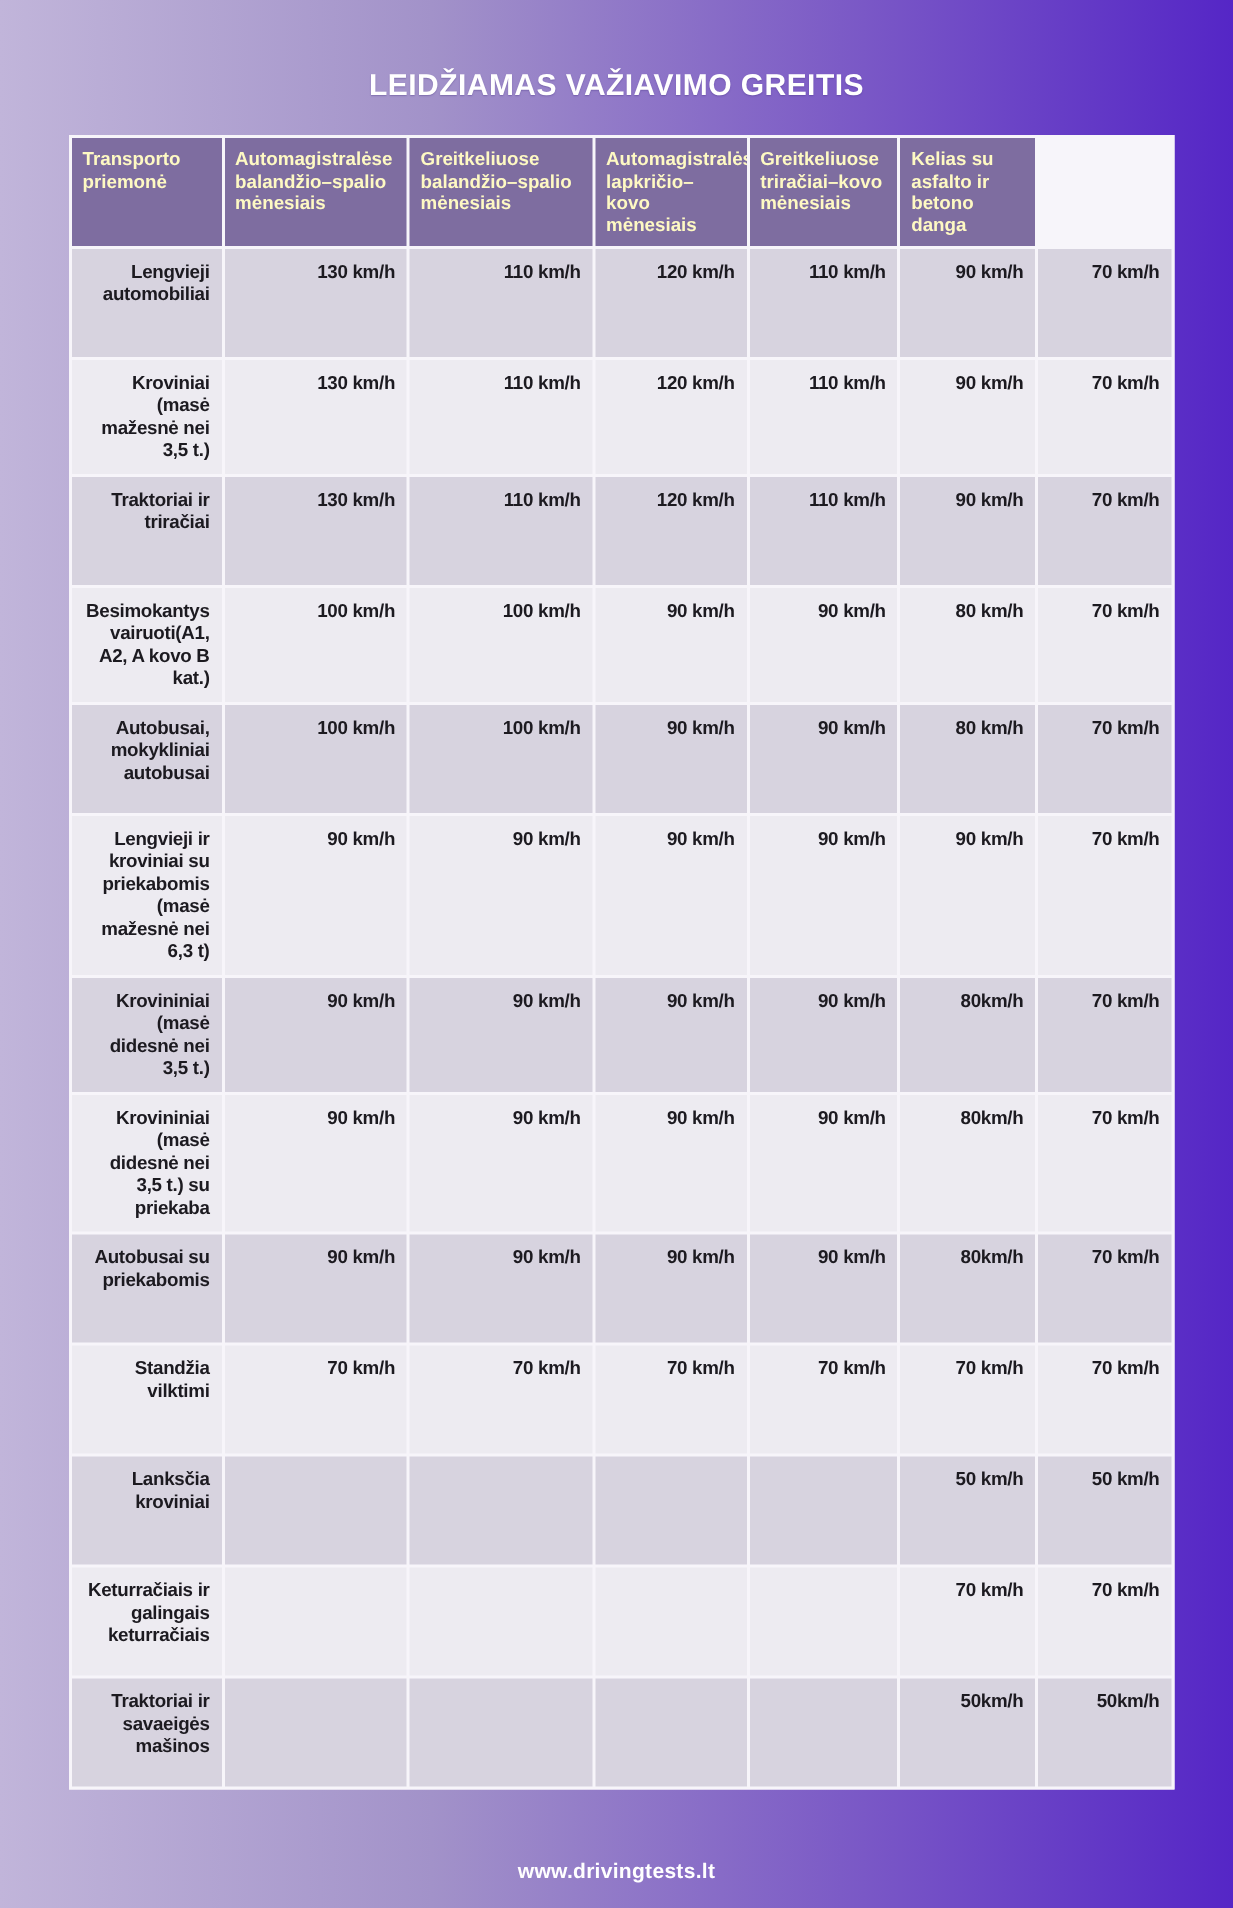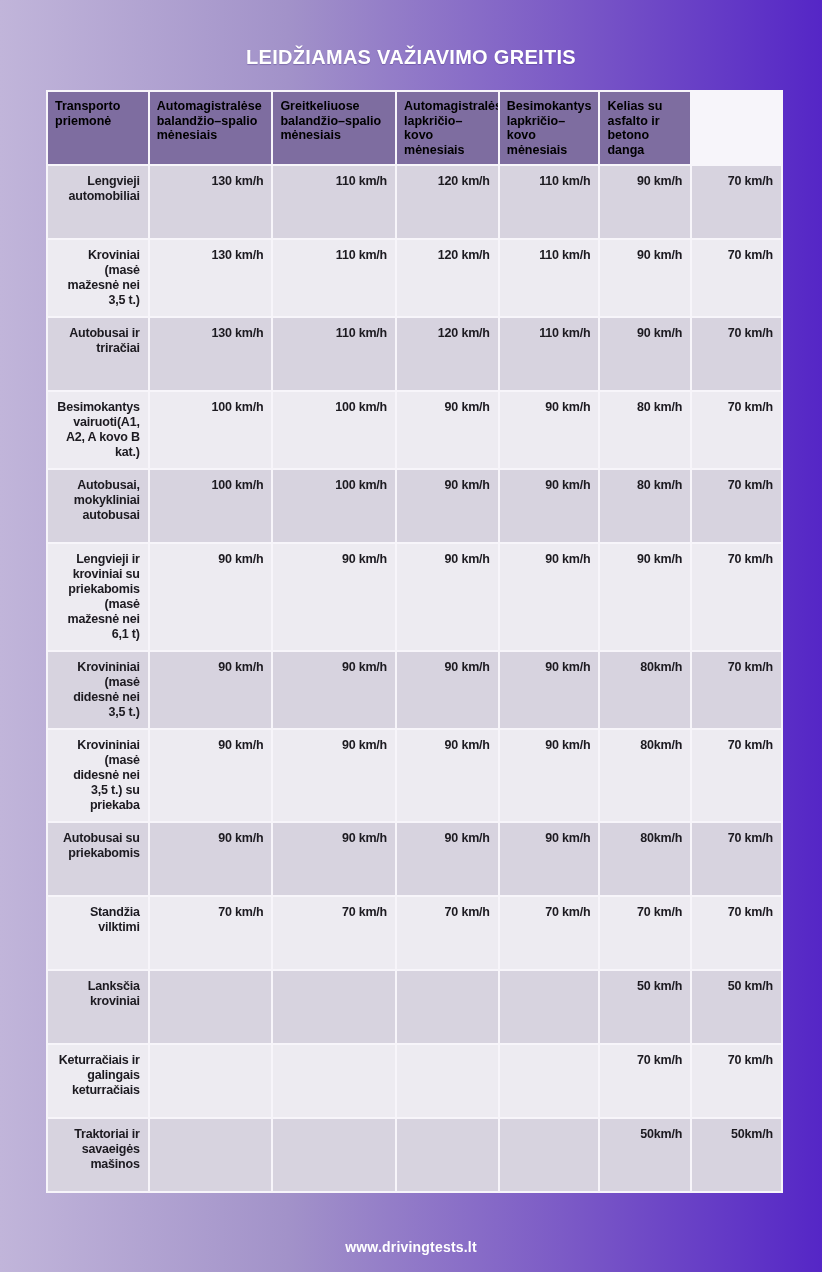--- a/index.html
+++ b/index.html
@@ -40,21 +40,21 @@
   .cell {
     padding: 8px;
     font-size: 12.5px;
     line-height: 1.2;
     letter-spacing: -0.2px;
     color: #1c1a20;
     overflow: hidden;
   }
   .header-row .cell {
     background: #7e6da0;
-    color: #000000;
+    color: #fef9c3;
     padding: 7px;
     line-height: 1.16;
     letter-spacing: 0;
   }
   .tbody .row:nth-child(odd) .cell  { background: #d7d3df; }
   .tbody .row:nth-child(even) .cell { background: #edebf1; }
   .footer {
     margin-top: 46px;
     text-align: center;
     color: #ffffff;
@@ -68,21 +68,21 @@
 <div class="page">
 
   <h1 class="title">LEIDŽIAMAS VAŽIAVIMO GREITIS</h1>
 
   <div class="table">
     <div class="row header-row">
         <div class="cell">Transporto priemonė</div>
         <div class="cell">Automagistralėse balandžio–spalio mėnesiais</div>
         <div class="cell">Greitkeliuose balandžio–spalio mėnesiais</div>
         <div class="cell">Automagistralėse lapkričio–kovo mėnesiais</div>
-        <div class="cell">Besimokantys lapkričio–kovo mėnesiais</div>
+        <div class="cell">Greitkeliuose triračiai–kovo mėnesiais</div>
         <div class="cell">Kelias su asfalto ir betono danga</div>
       </div>
     <div class="tbody" style="display:flex;flex-direction:column;gap:2px;text-align:right;">
         <div class="row">
           <div class="cell">Lengvieji automobiliai</div>
           <div class="cell">130 km/h</div>
           <div class="cell">110 km/h</div>
           <div class="cell">120 km/h</div>
           <div class="cell">110 km/h</div>
           <div class="cell">90 km/h</div>
@@ -91,21 +91,21 @@
         <div class="row">
           <div class="cell">Kroviniai (masė mažesnė nei 3,5 t.)</div>
           <div class="cell">130 km/h</div>
           <div class="cell">110 km/h</div>
           <div class="cell">120 km/h</div>
           <div class="cell">110 km/h</div>
           <div class="cell">90 km/h</div>
           <div class="cell">70 km/h</div>
         </div>
         <div class="row">
-          <div class="cell">Autobusai ir triračiai</div>
+          <div class="cell">Traktoriai ir triračiai</div>
           <div class="cell">130 km/h</div>
           <div class="cell">110 km/h</div>
           <div class="cell">120 km/h</div>
           <div class="cell">110 km/h</div>
           <div class="cell">90 km/h</div>
           <div class="cell">70 km/h</div>
         </div>
         <div class="row">
           <div class="cell">Besimokantys vairuoti(A1, A2, A kovo B kat.)</div>
           <div class="cell">100 km/h</div>
@@ -118,21 +118,21 @@
         <div class="row">
           <div class="cell">Autobusai, mokykliniai autobusai</div>
           <div class="cell">100 km/h</div>
           <div class="cell">100 km/h</div>
           <div class="cell">90 km/h</div>
           <div class="cell">90 km/h</div>
           <div class="cell">80 km/h</div>
           <div class="cell">70 km/h</div>
         </div>
         <div class="row">
-          <div class="cell">Lengvieji ir kroviniai su priekabomis (masė mažesnė nei 6,1 t)</div>
+          <div class="cell">Lengvieji ir kroviniai su priekabomis (masė mažesnė nei 6,3 t)</div>
           <div class="cell">90 km/h</div>
           <div class="cell">90 km/h</div>
           <div class="cell">90 km/h</div>
           <div class="cell">90 km/h</div>
           <div class="cell">90 km/h</div>
           <div class="cell">70 km/h</div>
         </div>
         <div class="row">
           <div class="cell">Krovininiai (masė didesnė nei 3,5 t.)</div>
           <div class="cell">90 km/h</div>

